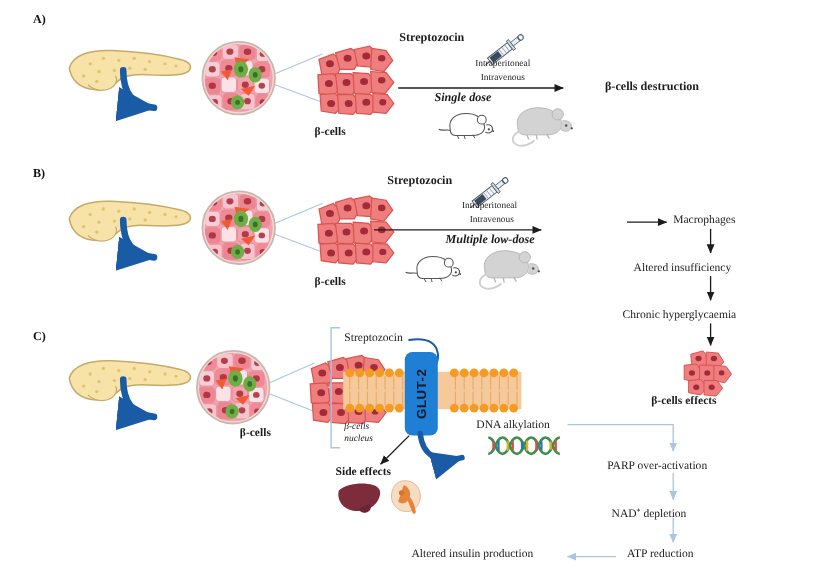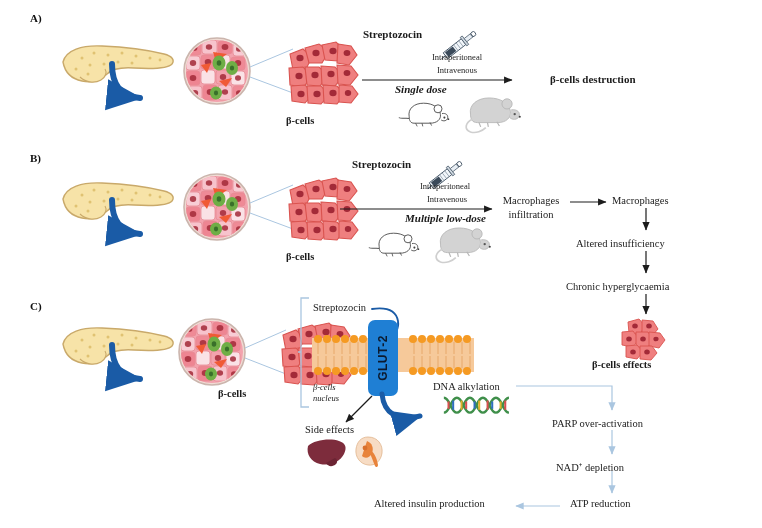--- a/index.html
+++ b/index.html
@@ -6,21 +6,21 @@
   body{width:762px;height:528px;position:relative;overflow:hidden;
        font-family:"Liberation Sans","DejaVu Sans",sans-serif;color:#1a1a1a;}
   .stage{position:absolute;inset:0;}
   .abs{position:absolute;}
   .panel-label{font-family:"Liberation Serif","DejaVu Serif",serif;font-weight:bold;font-size:11px;color:#111;}
   .lbl{font-size:10.5px;color:#1c1c1c;line-height:1.15;white-space:nowrap;font-family:Liberation Serif, serif;}
   .lbl-bold{font-weight:bold;}
   .ital{font-style:italic;font-weight:bold;font-family:Liberation Serif, serif;}
   .ital-sm{font-size:8.5px;font-family:"Liberation Serif","DejaVu Serif",serif;color:#1c1c1c;white-space:nowrap;}
   .ital-nuc{font-style:italic;font-size:8.5px;font-family:"Liberation Serif","DejaVu Serif",serif;color:#1c1c1c;line-height:1.25;}
-  .serif-b{font-family:"Liberation Serif","DejaVu Serif",serif;font-weight:normal;font-size:10.5px;}
+  .serif-b{font-family:"Liberation Serif","DejaVu Serif",serif;font-weight:bold;font-size:10.5px;}
   .ctr{text-align:center;}
   svg{display:block;overflow:visible;}
 </style>
 </head>
 <body>
 
 <div class="stage">
 
   <svg class="abs" width="0" height="0" aria-hidden="true">
     <defs>
@@ -316,21 +316,20 @@
 
   <div class="abs ital" style="left:373px;top:212px;font-size:11px;margin-left:32px;">Multiple low-dose</div>
 
   <svg class="abs" style="left:368px;top:226px;" width="70" height="40">
       <use href="#g-mouse-white" transform="scale(0.8)"></use>
     </svg>
   <svg class="abs" style="left:432px;top:222px;" width="80" height="50">
       <use href="#g-mouse-grey" transform="scale(0.85)"></use>
     </svg>
 
-  <div class="abs lbl ctr" style="left:494px;top:194px;width:74px;white-space:normal;line-height:1.35;">Macrophages infiltration</div>
 
   <svg class="abs" style="left:570px;top:196px;" width="44" height="12">
     <line x1="0" y1="6" x2="36" y2="6" stroke="#1c1c1c" stroke-width="1.2" marker-end="url(#arrHead)"></line>
   </svg>
 
   <div class="abs lbl" style="left:612px;top:195px;">Macrophages</div>
 
   <svg class="abs" style="left:640px;top:208px;" width="12" height="30">
     <line x1="6" y1="0" x2="6" y2="22" stroke="#1c1c1c" stroke-width="1.2" marker-end="url(#arrHead)"></line>
   </svg>

